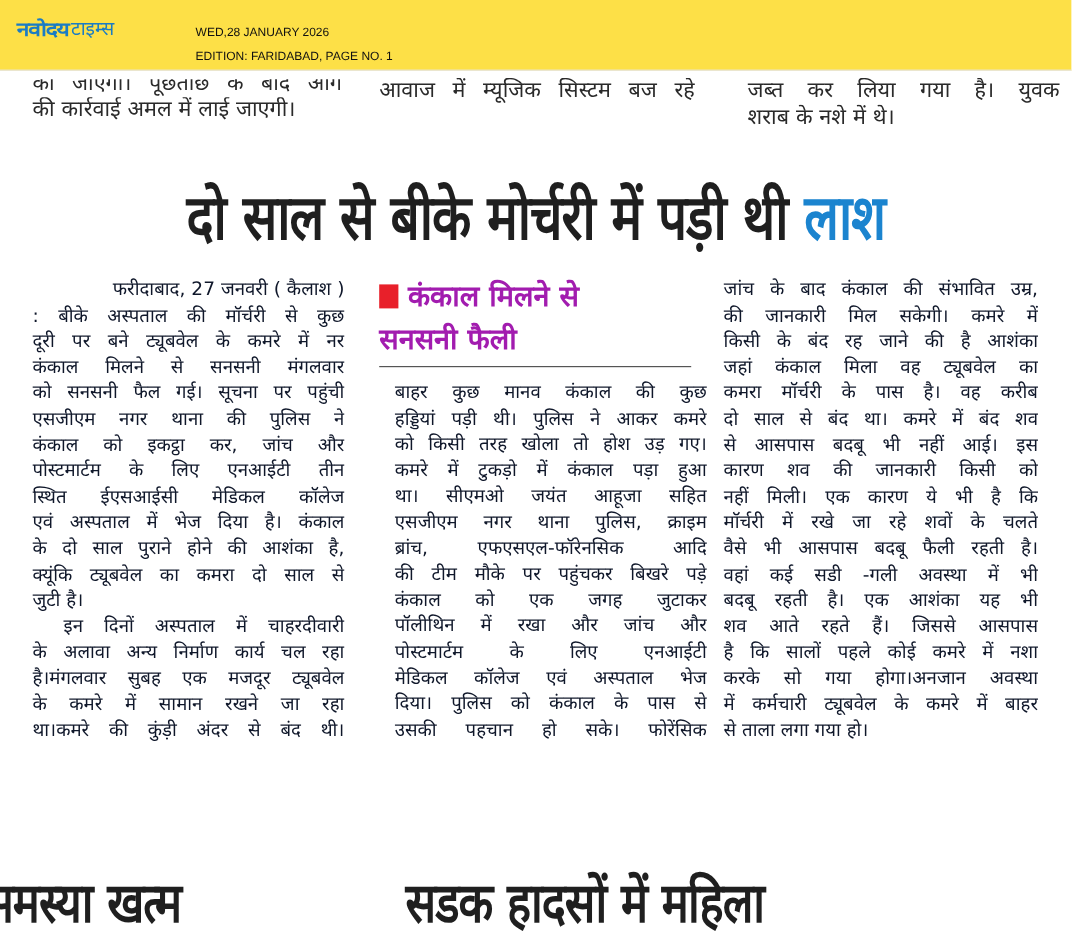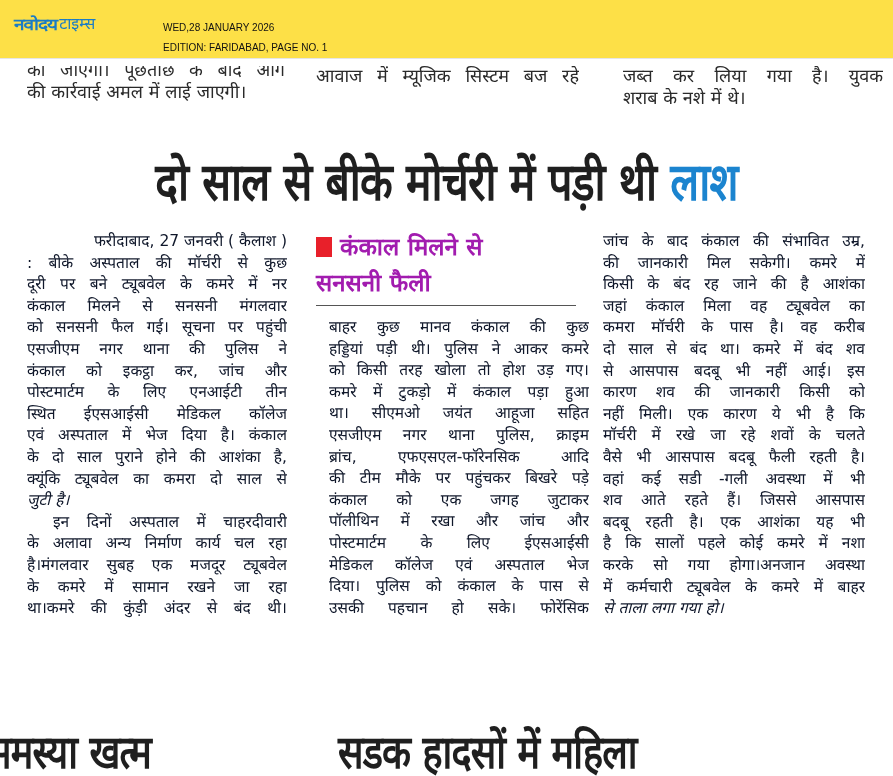--- a/index.html
+++ b/index.html
@@ -45,21 +45,21 @@
     }
     .headline .accent { color: #1b84cf; }
     .col {
       position: absolute; font-family: "DejaVu Sans", sans-serif;
       font-size: 15.5px; line-height: 21.6px; color: #0f172a;
     }
     .col .ln {
       display: block; white-space: nowrap; text-align: justify;
       text-align-last: justify; overflow: hidden;
     }
-    .col .ln.last { text-align-last: left; font-style: italic; }
+    .col .ln.last { text-align-last: left; }
     .col .ln.indent { padding-left: 26px; }
     .subhead {
       position: absolute; left: 316px; top: 229px; width: 260px;
       font-family: "DejaVu Sans", sans-serif; font-weight: bold;
       font-size: 24px; line-height: 36px; color: #a21caf;
       border-bottom: 1px solid #555;
       padding-bottom: 4px;
     }
     .subhead .line2 { display: block; }
     .red-square {
@@ -135,41 +135,41 @@
   <span class="ln">बाहर कुछ मानव कंकाल की कुछ</span>
   <span class="ln">हड्डियां पड़ी थी। पुलिस ने आकर कमरे</span>
   <span class="ln">को किसी तरह खोला तो होश उड़ गए।</span>
   <span class="ln">कमरे में टुकड़ो में कंकाल पड़ा हुआ</span>
   <span class="ln">था। सीएमओ जयंत आहूजा सहित</span>
   <span class="ln">एसजीएम नगर थाना पुलिस, क्राइम</span>
   <span class="ln">ब्रांच, एफएसएल-फॉरेनसिक आदि</span>
   <span class="ln">की टीम मौके पर पहुंचकर बिखरे पड़े</span>
   <span class="ln">कंकाल को एक जगह जुटाकर</span>
   <span class="ln">पॉलीथिन में रखा और जांच और</span>
-  <span class="ln">पोस्टमार्टम के लिए ईएसआईसी</span>
+  <span class="ln">पोस्टमार्टम के लिए एनआईटी</span>
   <span class="ln">मेडिकल कॉलेज एवं अस्पताल भेज</span>
   <span class="ln">दिया। पुलिस को कंकाल के पास से</span>
   <span class="ln">उसकी पहचान हो सके। फोरेंसिक</span>
 </div>
 
 <div class="col" style="left:603px; top:231px; width:262px;">
   <span class="ln">जांच के बाद कंकाल की संभावित उम्र,</span>
   <span class="ln">की जानकारी मिल सकेगी। कमरे में</span>
   <span class="ln">किसी के बंद रह जाने की है आशंका</span>
   <span class="ln">जहां कंकाल मिला वह ट्यूबवेल का</span>
   <span class="ln">कमरा मॉर्चरी के पास है। वह करीब</span>
   <span class="ln">दो साल से बंद था। कमरे में बंद शव</span>
   <span class="ln">से आसपास बदबू भी नहीं आई। इस</span>
   <span class="ln">कारण शव की जानकारी किसी को</span>
   <span class="ln">नहीं मिली। एक कारण ये भी है कि</span>
   <span class="ln">मॉर्चरी में रखे जा रहे शवों के चलते</span>
   <span class="ln">वैसे भी आसपास बदबू फैली रहती है।</span>
   <span class="ln">वहां कई सडी -गली अवस्था में भी</span>
+  <span class="ln">बदबू रहती है। एक आशंका यह भी</span>
   <span class="ln">शव आते रहते हैं। जिससे आसपास</span>
-  <span class="ln">बदबू रहती है। एक आशंका यह भी</span>
   <span class="ln">है कि सालों पहले कोई कमरे में नशा</span>
   <span class="ln">करके सो गया होगा।अनजान अवस्था</span>
   <span class="ln">में कर्मचारी ट्यूबवेल के कमरे में बाहर</span>
   <span class="ln last">से ताला लगा गया हो।</span>
 </div>
 
 <div class="bottom-hl" style="left:-14px;">समस्या खत्म</div>
 <div class="bottom-hl" style="left:338px;">सडक हादसों में महिला</div>
 
 </body></html>

